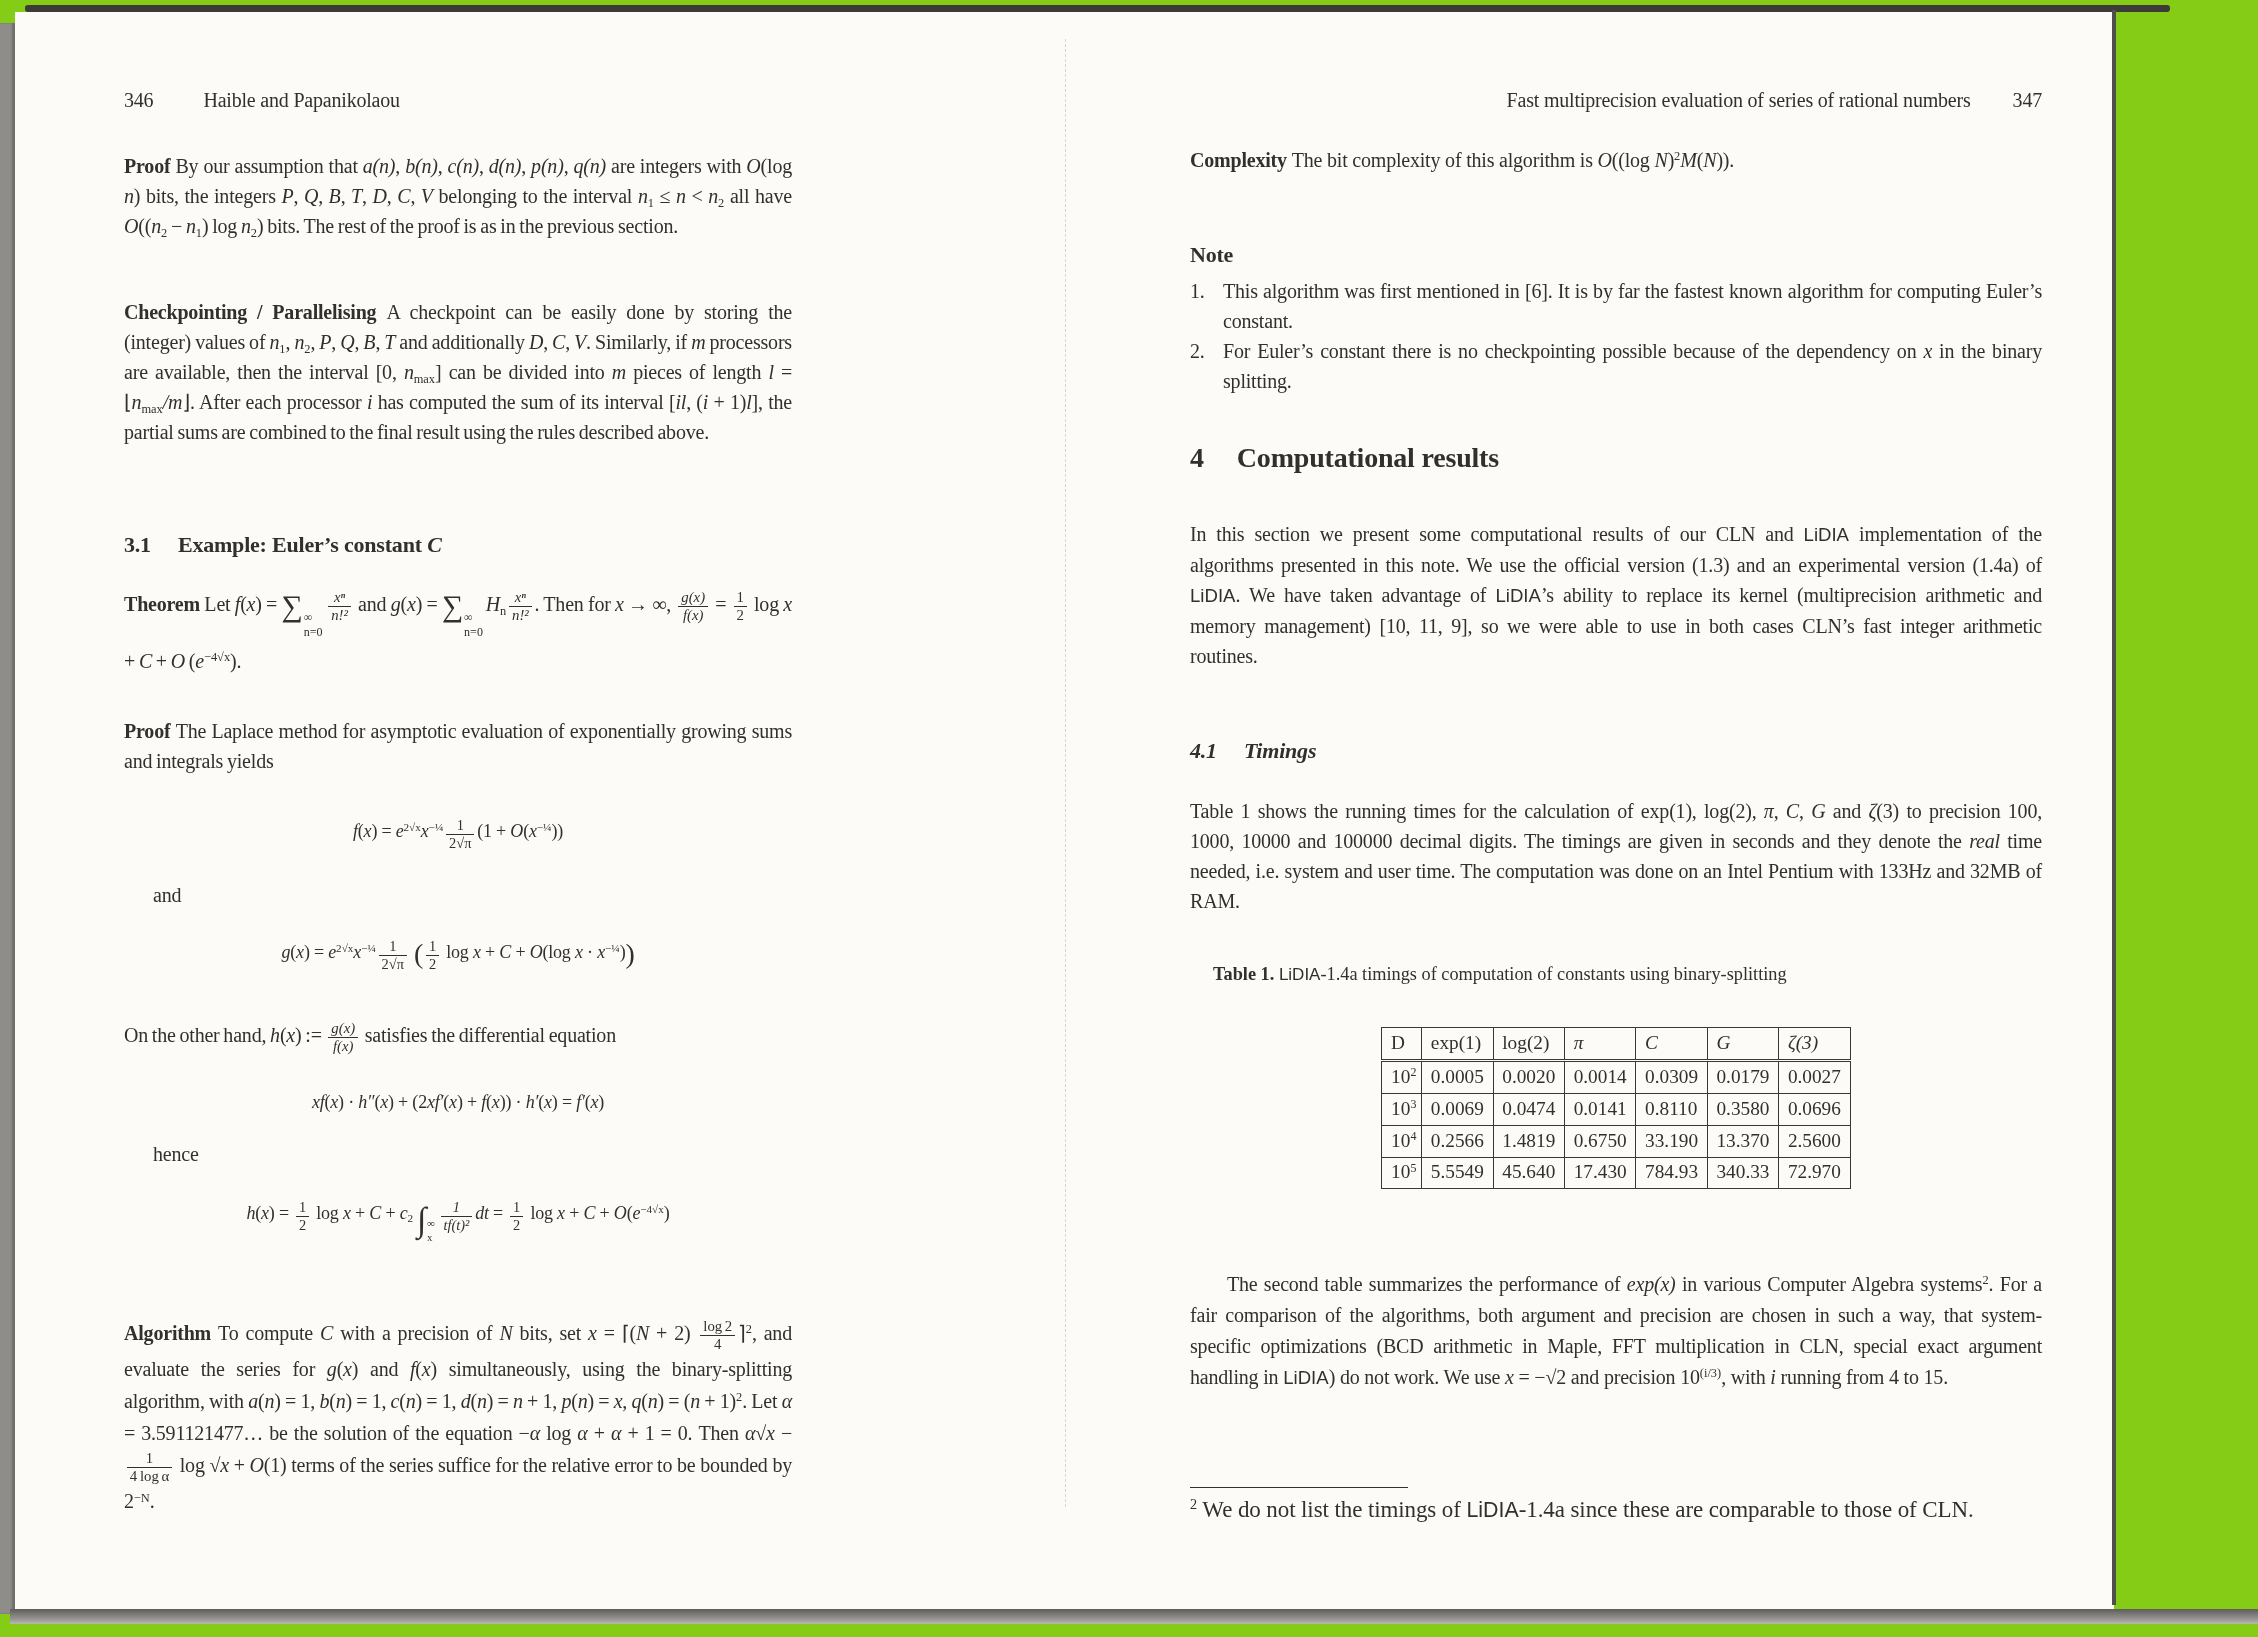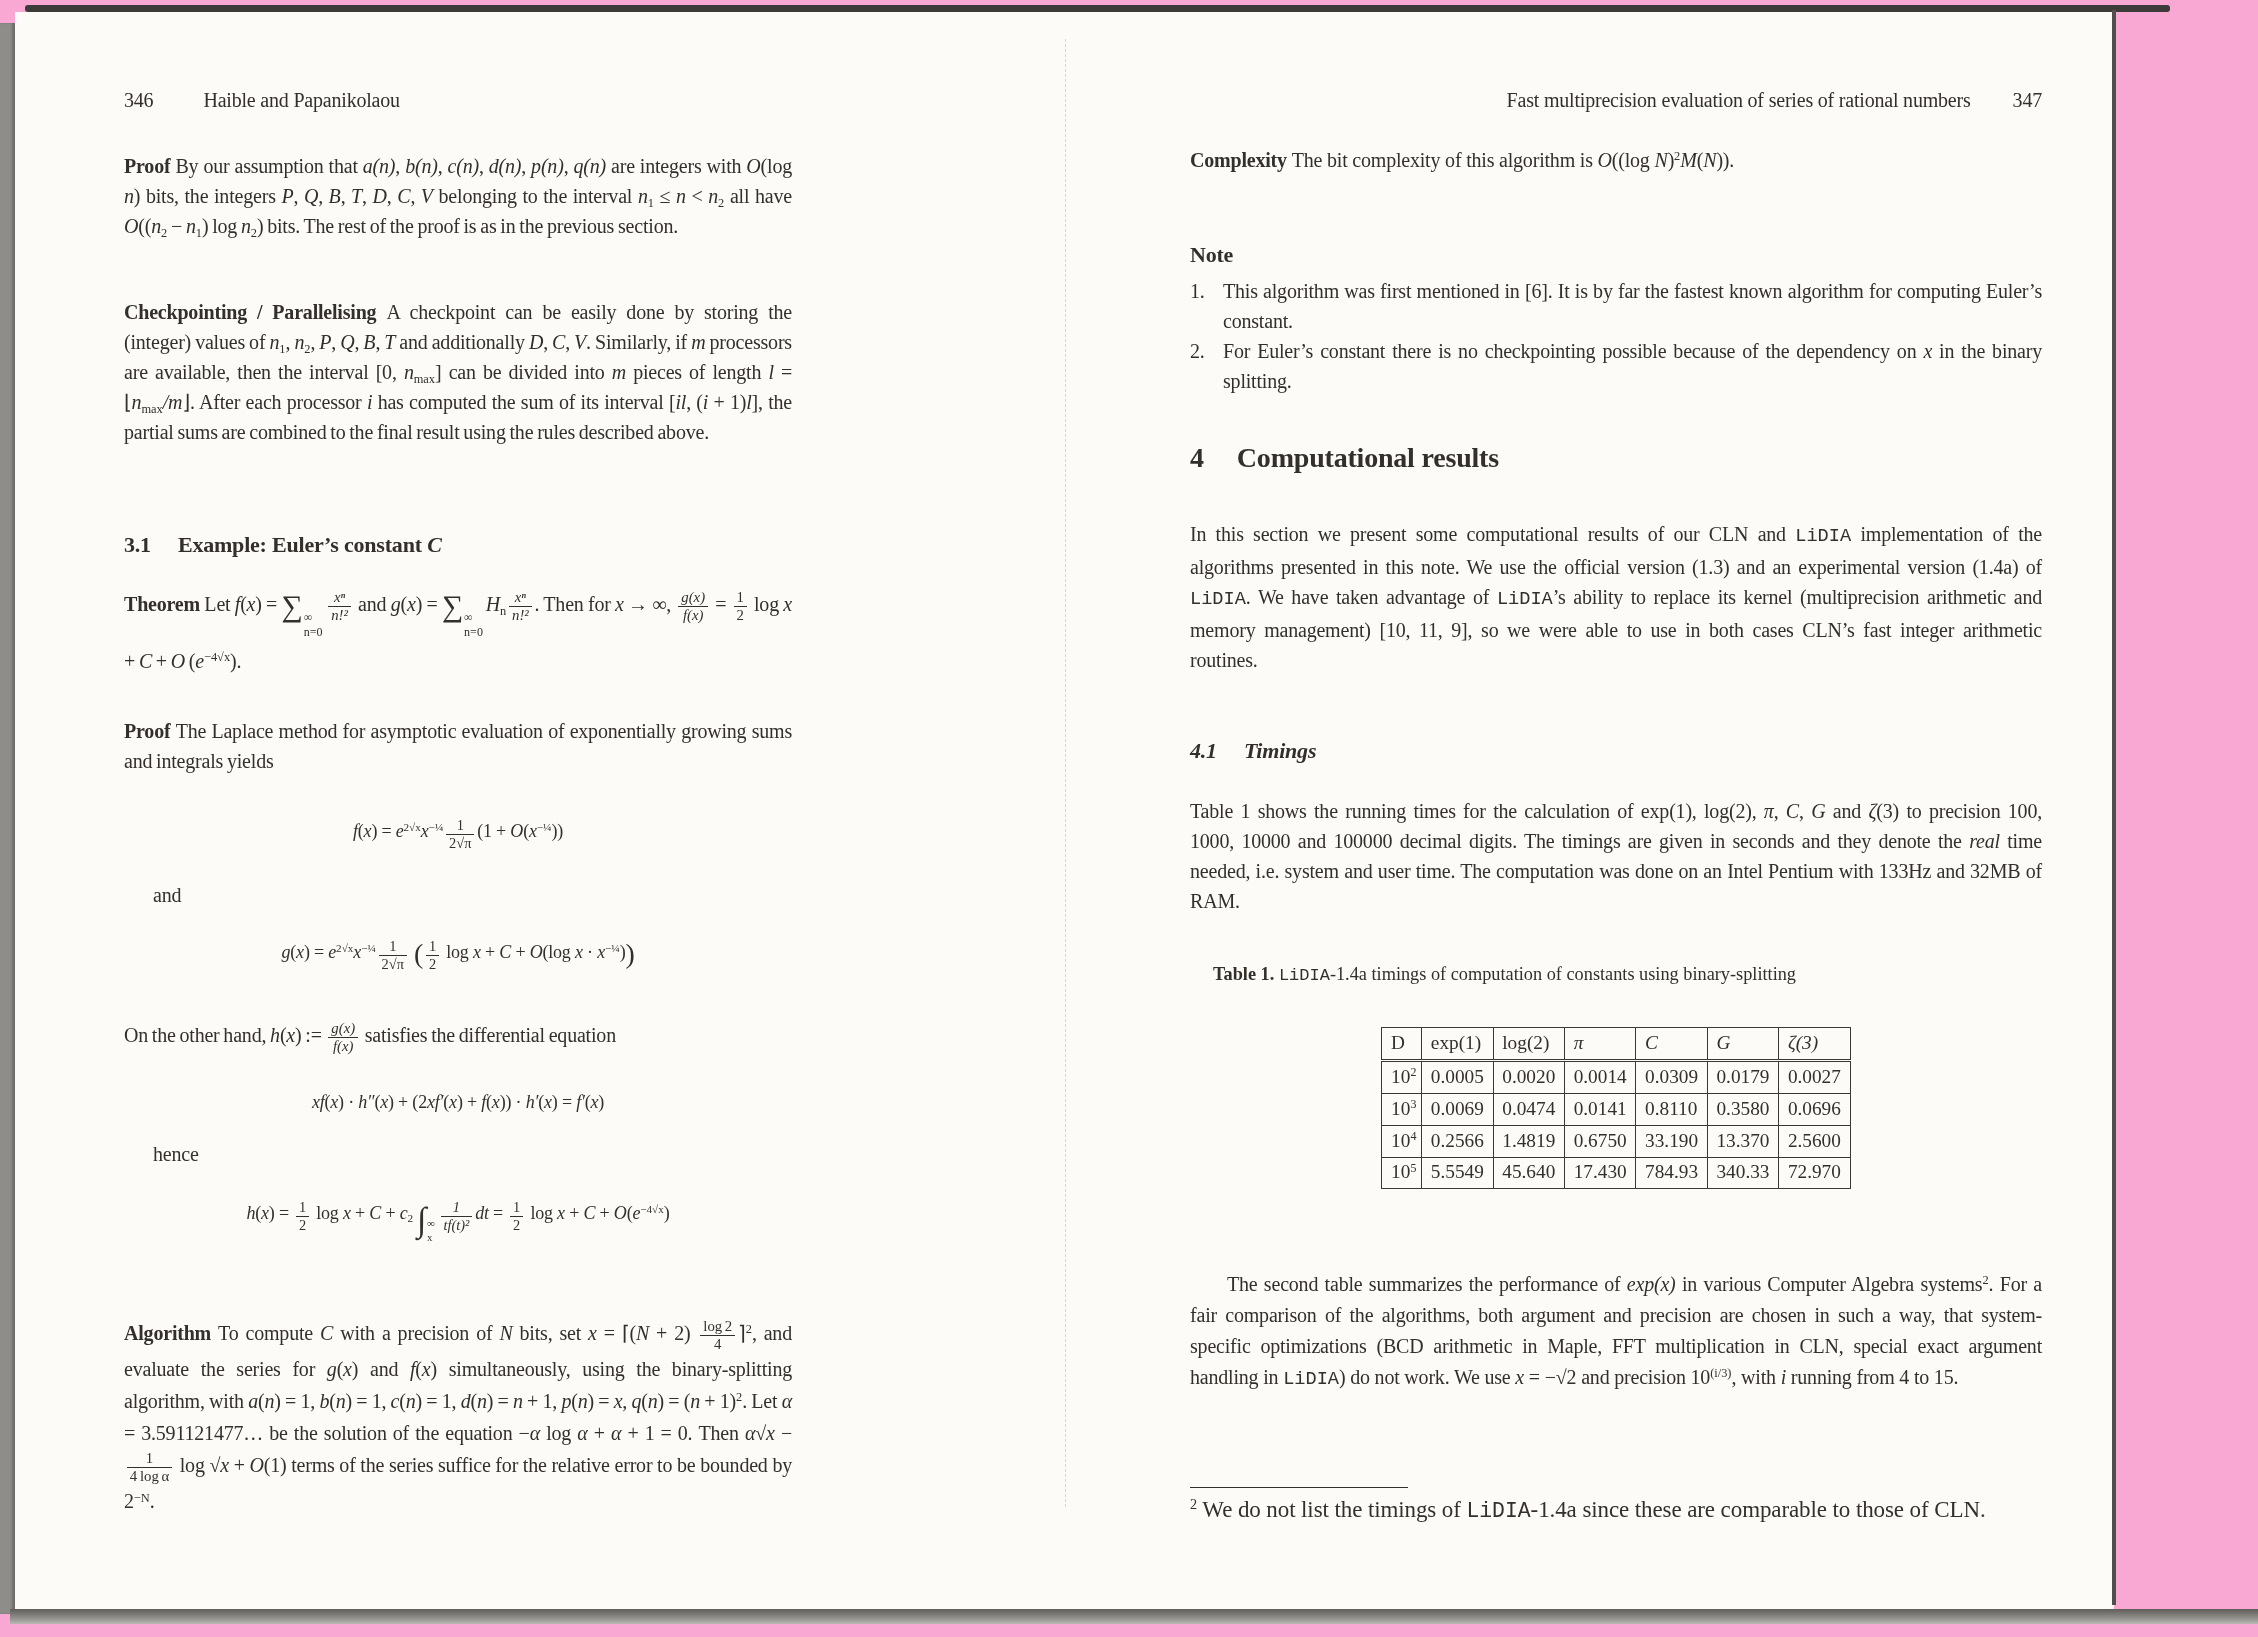--- a/index.html
+++ b/index.html
@@ -1,17 +1,17 @@
 <!DOCTYPE html>
 <html><head>
 <meta charset="utf-8">
 <style>
   html,body{margin:0;padding:0;}
   body{font-family:"Liberation Serif",serif;color:#332f2b;background:#e9e8e5;}
-  .canvas{position:relative;width:2258px;height:1638px;background:#f9a8d4;overflow:hidden;}
+  .canvas{position:relative;width:2258px;height:1638px;background:#84cc16;overflow:hidden;}
   .sheet{position:absolute;left:15.4px;top:11.6px;width:2099px;height:1599px;background:#fcfbf8;}
   .edge-top{position:absolute;left:25px;top:4.8px;width:2145px;height:6.8px;background:#3c3b39;border-radius:2.9px;}
   .edge-left{position:absolute;left:0;top:23px;width:15.4px;height:1591px;background:#8e8d8a;box-shadow:inset -2.9px 0 1.9px #6f6e6b;}
   .edge-right{position:absolute;left:2112px;top:9.7px;width:3.9px;height:1595px;background:#504f4d;}
   .edge-bottom{position:absolute;left:9.7px;top:1609px;width:2249px;height:14.5px;background:linear-gradient(#5e5d5a,#999895 70%,#b9b8b4);}
   .gutter{position:absolute;left:1065px;top:39px;height:1468px;width:0;border-left:1.9px dashed #cdc9c0;opacity:.75;}
 
   .page-col{position:absolute;top:0;height:1638px;letter-spacing:-0.2px;}
   .pg-left{left:124px;width:668px;}
   .pg-right{left:1190px;width:852px;}
@@ -22,21 +22,21 @@
   .pg-right .pg-head{justify-content:flex-end;gap:42px;}
 
   .para{font-size:20px;line-height:30px;text-align:justify;}
   .pg-left .para{word-spacing:-1px;}
   .math-line{line-height:42px;}
   .connector{font-size:20px;padding-left:29px;text-align:left;}
 
   .i{font-style:italic;}
   .b{font-weight:bold;}
   .bi{font-weight:bold;font-style:italic;}
-  .sf{font-family:Liberation Mono, monospace;font-size:0.93em;letter-spacing:0;margin-top:31px;}
+  .sf{font-family:Liberation Sans, sans-serif;font-size:0.93em;letter-spacing:0;margin-top:31px;}
   sup,sub{font-size:0.62em;letter-spacing:0;vertical-align:baseline;position:relative;line-height:0;}
   sup{top:-0.55em;}
   sub{top:0.3em;}
 
   .frac{display:inline-block;vertical-align:-0.62em;text-align:center;font-size:0.74em;line-height:1.15;margin:0 2.9px;letter-spacing:0;}
   .frac .fn{display:block;border-bottom:1.4px solid #332f2b;padding:0 2.9px;}
   .frac .fd{display:block;padding:0 2.9px;}
   .fi{font-style:italic;}
   .ss{display:inline-flex;flex-direction:column;align-items:flex-start;font-size:0.6em;line-height:1.25;vertical-align:-0.8em;margin:0 2.9px 0 1px;letter-spacing:0;}
   .sum{font-size:1.5em;line-height:0;vertical-align:-0.18em;}

